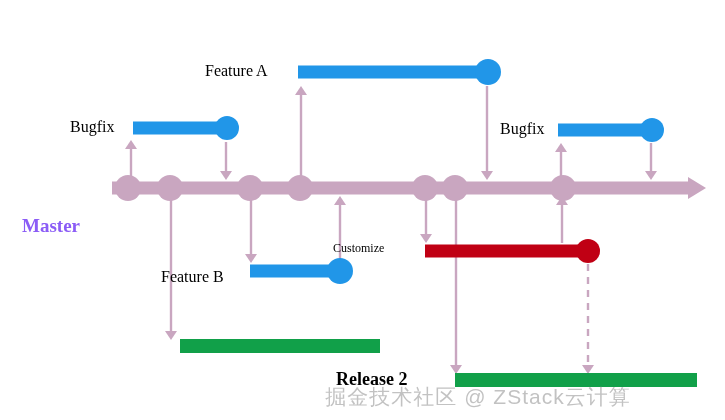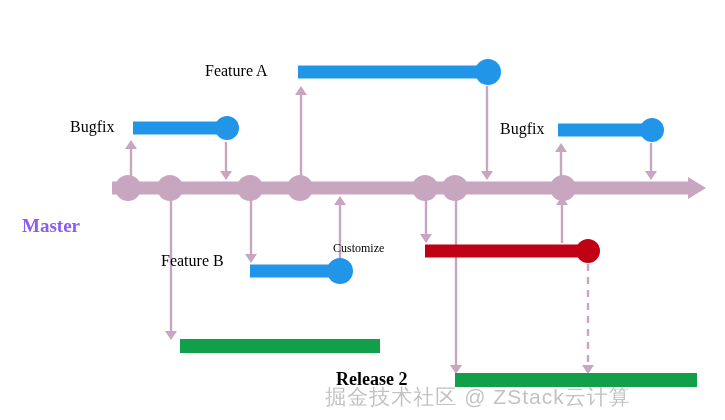--- a/index.html
+++ b/index.html
@@ -60,17 +60,17 @@
       <circle cx="340" cy="271" r="13" fill="#2196e8"></circle>
       <line x1="425" y1="251" x2="580" y2="251" stroke="#c00014" stroke-width="13" stroke-linecap="butt"></line>
       <circle cx="588" cy="251" r="12" fill="#c00014"></circle>
       <line x1="180" y1="346" x2="380" y2="346" stroke="#11a049" stroke-width="14" stroke-linecap="butt"></line>
       <line x1="455" y1="380" x2="697" y2="380" stroke="#11a049" stroke-width="14" stroke-linecap="butt"></line>
     </svg>
 <div class="lbl lbl-bold" style="left: 22px; top: 175px; font-size: 19px; color: #8b5cf6; margin-top: 40px;">Master</div>
     <div class="lbl" style="left: 70px; top: 118px; font-size: 16px; color: rgb(0, 0, 0);">Bugfix</div>
     <div class="lbl" style="left: 205px; top: 62px; font-size: 16px; color: rgb(0, 0, 0);">Feature A</div>
     <div class="lbl" style="left: 500px; top: 120px; font-size: 16px; color: rgb(0, 0, 0);">Bugfix</div>
-    <div class="lbl" style="left: 161px; top: 252px; font-size: 16px; color: rgb(0, 0, 0);">Feature B</div>
+    <div class="lbl" style="left: 161px; top: 268px; font-size: 16px; color: rgb(0, 0, 0);">Feature B</div>
     <div class="lbl" style="left: 333px; top: 241px; font-size: 12px; color: rgb(0, 0, 0);">Customize</div>
     <div class="lbl lbl-bold" style="left: 336px; top: 369px; font-size: 18px; color: rgb(0, 0, 0);">Release 2</div>
     <div class="wm" style="left: 430px; top: 383px; transform: translateX(-50%); color: rgba(154, 154, 154, 0.6); margin-left: 48px;">掘金技术社区 @ ZStack云计算</div>
   </div>
 
 </body></html>

